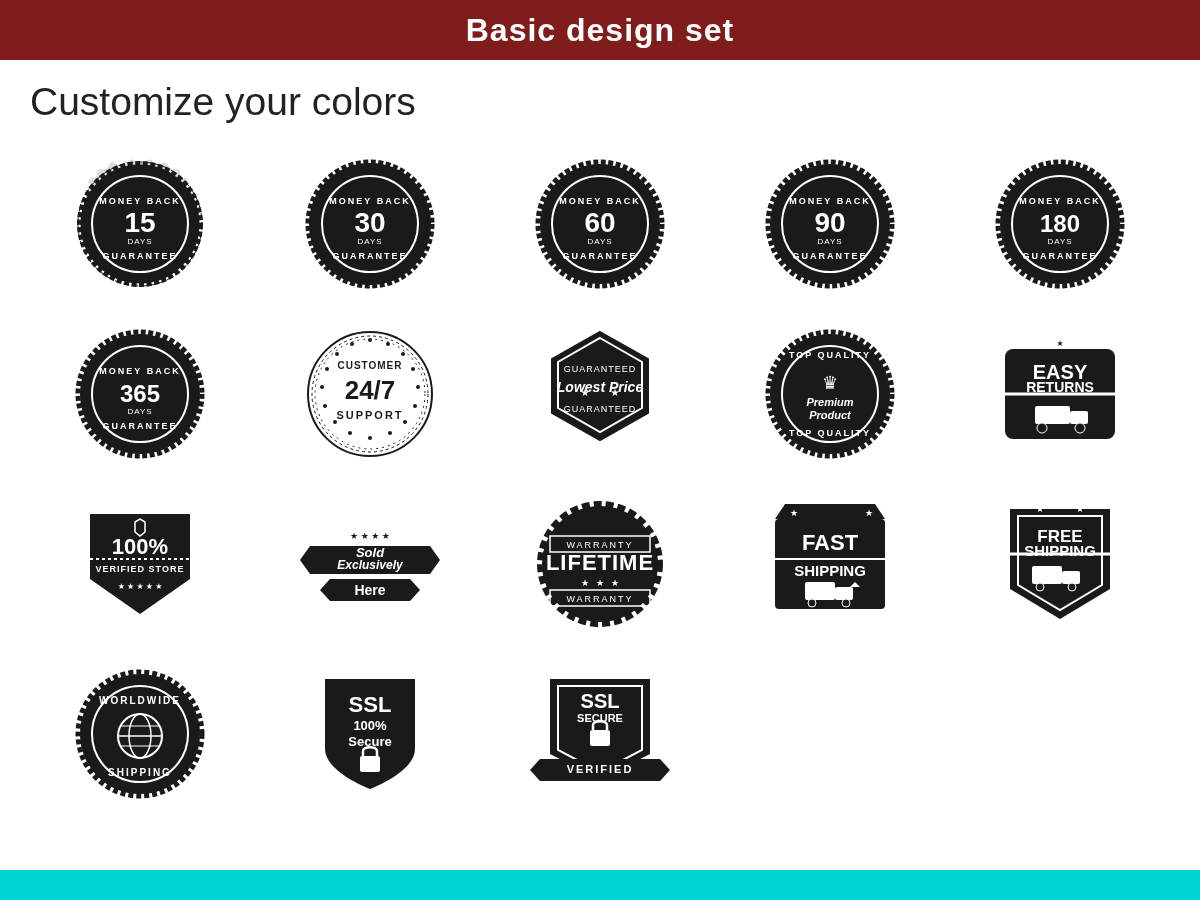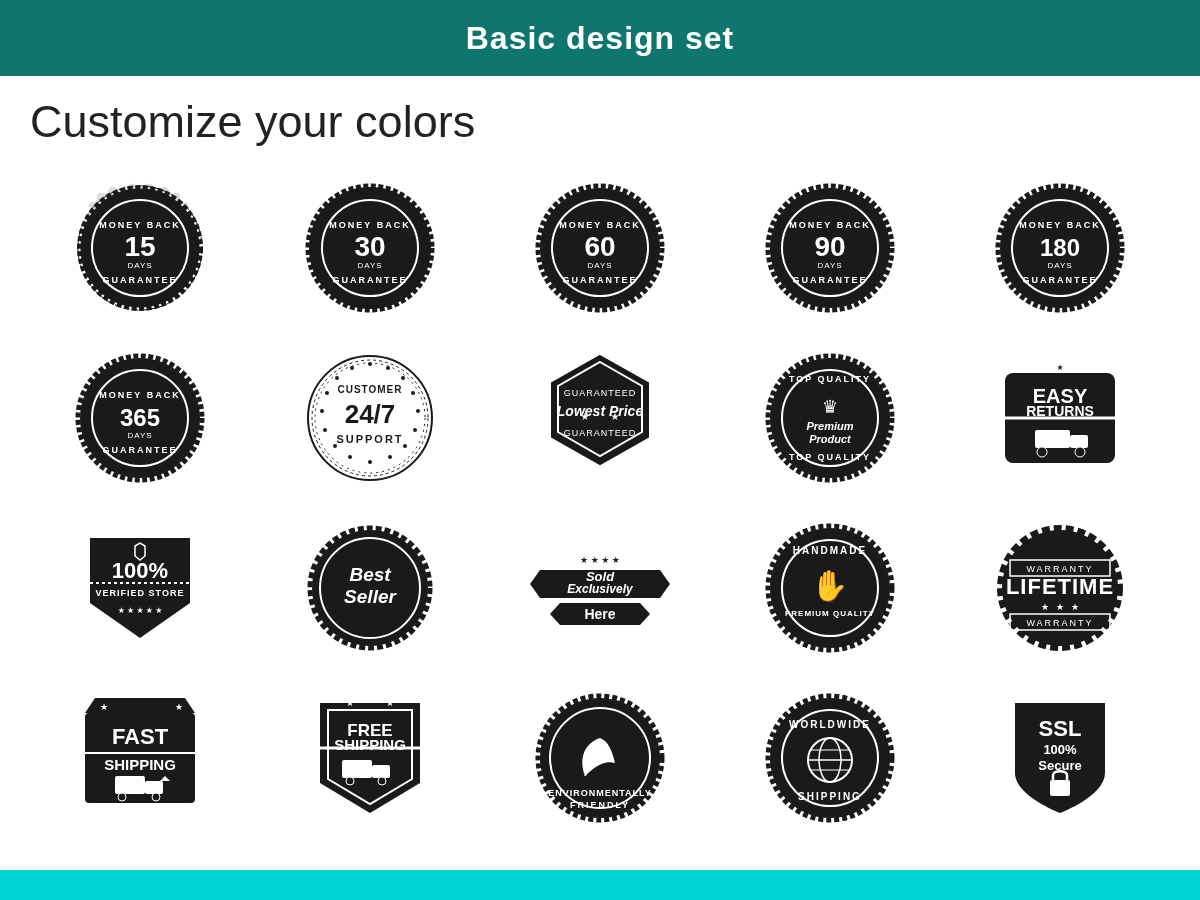--- a/index.html
+++ b/index.html
@@ -4,34 +4,34 @@
   <style>
     * { margin: 0; padding: 0; box-sizing: border-box; }
     body {
       width: 1200px;
       height: 900px;
       background: #fff;
       font-family: Arial, sans-serif;
       overflow: hidden;
     }
     .top-bar {
-      background: #0f766e;
-      height: 76px;
+      background: #7f1d1d;
+      height: 60px;
       display: flex;
       align-items: center;
       justify-content: center;
     }
     .top-bar h1 {
       color: white;
       font-size: 32px;
       font-weight: bold;
       letter-spacing: 1px;
     }
     .subtitle {
-      font-size: 45px;
+      font-size: 39px;
       color: #222;
       margin: 20px 30px 10px 30px;
       font-weight: 400;
     }
     .badges-container {
       display: grid;
       grid-template-columns: repeat(5, 1fr);
       gap: 10px;
       padding: 10px 30px;
     }
@@ -225,30 +225,20 @@
       <path d="M20,20 L120,20 L120,85 L70,120 L20,85 Z" fill="#1a1a1a"></path>
       <line x1="20" y1="65" x2="120" y2="65" stroke="white" stroke-width="2" stroke-dasharray="3 3"></line>
 
       <path d="M65,28 L70,25 L75,28 L75,38 L70,42 L65,38 Z" fill="none" stroke="white" stroke-width="1.5"></path>
       <text x="70" y="60" text-anchor="middle" fill="white" font-size="22" font-weight="bold">100%</text>
       <text x="70" y="78" text-anchor="middle" fill="white" font-size="9" font-weight="bold" letter-spacing="1">VERIFIED STORE</text>
       <text x="70" y="95" text-anchor="middle" fill="white" font-size="8">★ ★ ★ ★ ★</text>
     </svg>
   </div>
 
-  <div class="badge-cell">
-    <svg class="badge-svg" viewBox="0 0 140 140" xmlns="http://www.w3.org/2000/svg">
-
-      <circle cx="70" cy="70" r="58" fill="#1a1a1a"></circle>
-      <circle cx="70" cy="70" r="60" fill="none" stroke="#1a1a1a" stroke-width="5" stroke-dasharray="6 3"></circle>
-      <circle cx="70" cy="70" r="50" fill="none" stroke="white" stroke-width="2"></circle>
-      <text x="70" y="63" text-anchor="middle" fill="white" font-size="19" font-weight="bold" font-style="italic">Best</text>
-      <text x="70" y="85" text-anchor="middle" fill="white" font-size="19" font-weight="bold" font-style="italic">Seller</text>
-    </svg>
-  </div>
 
   <div class="badge-cell">
     <svg class="badge-svg" viewBox="0 0 140 140" xmlns="http://www.w3.org/2000/svg">
 
       <text x="70" y="45" text-anchor="middle" fill="#1a1a1a" font-size="9">★ ★ ★ ★</text>
       <rect x="10" y="52" width="120" height="28" fill="#1a1a1a"></rect>
       <polygon points="10,52 0,66 10,80" fill="#1a1a1a"></polygon>
       <polygon points="130,52 140,66 130,80" fill="#1a1a1a"></polygon>
       <text x="70" y="63" text-anchor="middle" fill="white" font-size="13" font-style="italic" font-weight="bold">Sold</text>
       <text x="70" y="75" text-anchor="middle" fill="white" font-size="12" font-style="italic" font-weight="bold">Exclusively</text>
@@ -256,31 +246,20 @@
 
       <rect x="30" y="85" width="80" height="22" fill="#1a1a1a"></rect>
       <polygon points="30,85 20,96 30,107" fill="#1a1a1a"></polygon>
       <polygon points="110,85 120,96 110,107" fill="#1a1a1a"></polygon>
       <text x="70" y="101" text-anchor="middle" fill="white" font-size="14" font-weight="bold">Here</text>
     </svg>
   </div>
 
 
 
-  <div class="badge-cell">
-    <svg class="badge-svg" viewBox="0 0 140 140" xmlns="http://www.w3.org/2000/svg">
-      <circle cx="70" cy="70" r="60" fill="#1a1a1a"></circle>
-      <circle cx="70" cy="70" r="62" fill="none" stroke="#1a1a1a" stroke-width="5" stroke-dasharray="5 3"></circle>
-      <circle cx="70" cy="70" r="48" fill="none" stroke="white" stroke-width="2"></circle>
-      <text x="70" y="36" text-anchor="middle" fill="white" font-size="10" font-weight="bold" letter-spacing="2">HANDMADE</text>
-
-      <text x="70" y="78" text-anchor="middle" fill="white" font-size="30">✋</text>
-      <text x="70" y="98" text-anchor="middle" fill="white" font-size="8" font-weight="bold" letter-spacing="1">PREMIUM QUALITY</text>
-    </svg>
-  </div>
 
   <div class="badge-cell">
     <svg class="badge-svg" viewBox="0 0 140 140" xmlns="http://www.w3.org/2000/svg">
 
       <circle cx="70" cy="70" r="58" fill="#1a1a1a"></circle>
       <circle cx="70" cy="70" r="60" fill="none" stroke="#1a1a1a" stroke-width="6" stroke-dasharray="8 4"></circle>
 
       <rect x="20" y="42" width="100" height="16" fill="none" stroke="white" stroke-width="1.5"></rect>
       <text x="70" y="54" text-anchor="middle" fill="white" font-size="9" letter-spacing="2">WARRANTY</text>
       <text x="70" y="76" text-anchor="middle" fill="white" font-size="22" font-weight="bold" letter-spacing="1">LIFETIME</text>
@@ -329,32 +308,20 @@
       <text x="70" y="48" text-anchor="middle" fill="white" font-size="17" font-weight="bold">FREE</text>
       <text x="70" y="62" text-anchor="middle" fill="white" font-size="15" font-weight="bold">SHIPPING</text>
 
       <rect x="42" y="72" width="30" height="18" rx="2" fill="white"></rect>
       <rect x="72" y="77" width="18" height="13" rx="2" fill="white"></rect>
       <circle cx="50" cy="93" r="4" fill="#1a1a1a" stroke="white" stroke-width="1"></circle>
       <circle cx="82" cy="93" r="4" fill="#1a1a1a" stroke="white" stroke-width="1"></circle>
     </svg>
   </div>
 
-  <div class="badge-cell">
-    <svg class="badge-svg" viewBox="0 0 140 140" xmlns="http://www.w3.org/2000/svg">
-      <circle cx="70" cy="70" r="60" fill="#1a1a1a"></circle>
-      <circle cx="70" cy="70" r="62" fill="none" stroke="#1a1a1a" stroke-width="5" stroke-dasharray="5 3"></circle>
-      <circle cx="70" cy="70" r="50" fill="none" stroke="white" stroke-width="2"></circle>
-
-      <path d="M70,50 C55,55 48,70 55,88 C65,78 75,72 85,75 C82,62 78,53 70,50 Z" fill="white"></path>
-      <path d="M55,88 C58,82 63,76 70,73" fill="none" stroke="white" stroke-width="1.5"></path>
-      <text x="70" y="108" text-anchor="middle" fill="white" font-size="9" font-weight="bold" letter-spacing="1">ENVIRONMENTALLY</text>
-      <text x="70" y="120" text-anchor="middle" fill="white" font-size="9" font-weight="bold" letter-spacing="2">FRIENDLY</text>
-    </svg>
-  </div>
 
   <div class="badge-cell">
     <svg class="badge-svg" viewBox="0 0 140 140" xmlns="http://www.w3.org/2000/svg">
       <circle cx="70" cy="70" r="60" fill="#1a1a1a"></circle>
       <circle cx="70" cy="70" r="62" fill="none" stroke="#1a1a1a" stroke-width="5" stroke-dasharray="5 3"></circle>
       <circle cx="70" cy="70" r="48" fill="none" stroke="white" stroke-width="2"></circle>
       <text x="70" y="40" text-anchor="middle" fill="white" font-size="10" font-weight="bold" letter-spacing="2">WORLDWIDE</text>
 
       <circle cx="70" cy="72" r="22" fill="none" stroke="white" stroke-width="2"></circle>
       <ellipse cx="70" cy="72" rx="11" ry="22" fill="none" stroke="white" stroke-width="1.5"></ellipse>

